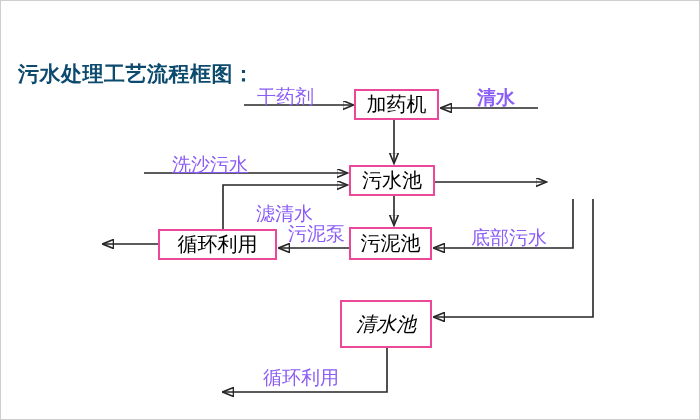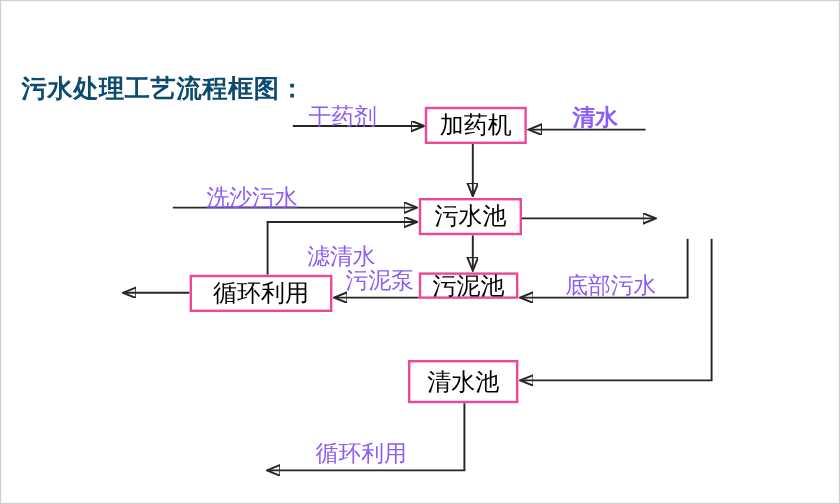--- a/index.html
+++ b/index.html
@@ -73,29 +73,29 @@
 
   <div class="node" style="left:353px; top:88px; width:85px; height:31px;">
     <span>加药机</span>
   </div>
 
   <div class="node" style="left:348px; top:164px; width:86px; height:31px;">
     <span>污水池</span>
   </div>
 
 
-  <div class="node" style="left:348px; top:226px; width:83px; height:22px;align-items:center;">
+  <div class="node" style="left:348px; top:226px; width:83px; height:33px;align-items:center;">
     <span>污泥池</span>
   </div>
 
   <div class="node" style="left:157px; top:228px; width:119px; height:31px;">
     <span>循环利用</span>
   </div>
 
-  <div class="node" style="left:339px; top:299px; width:92px; height:36px;">
+  <div class="node" style="left:339px; top:299px; width:92px; height:48px;font-style:italic;">
     <span>清水池</span>
   </div>
 
   <div class="flabel" style="left:256px; top:83px;">干药剂</div>
   <div class="flabel" style="left:476px; top:84px;font-weight:bold;">清水</div>
   <div class="flabel" style="left:171px; top:151px;text-decoration:underline;">洗沙污水</div>
   <div class="flabel" style="left:255px; top:200px;">滤清水</div>
   <div class="flabel" style="left:287px; top:220px;">污泥泵</div>
   <div class="flabel" style="left:470px; top:224px;">底部污水</div>
   <div class="flabel" style="left:262px; top:364px;">循环利用</div>

